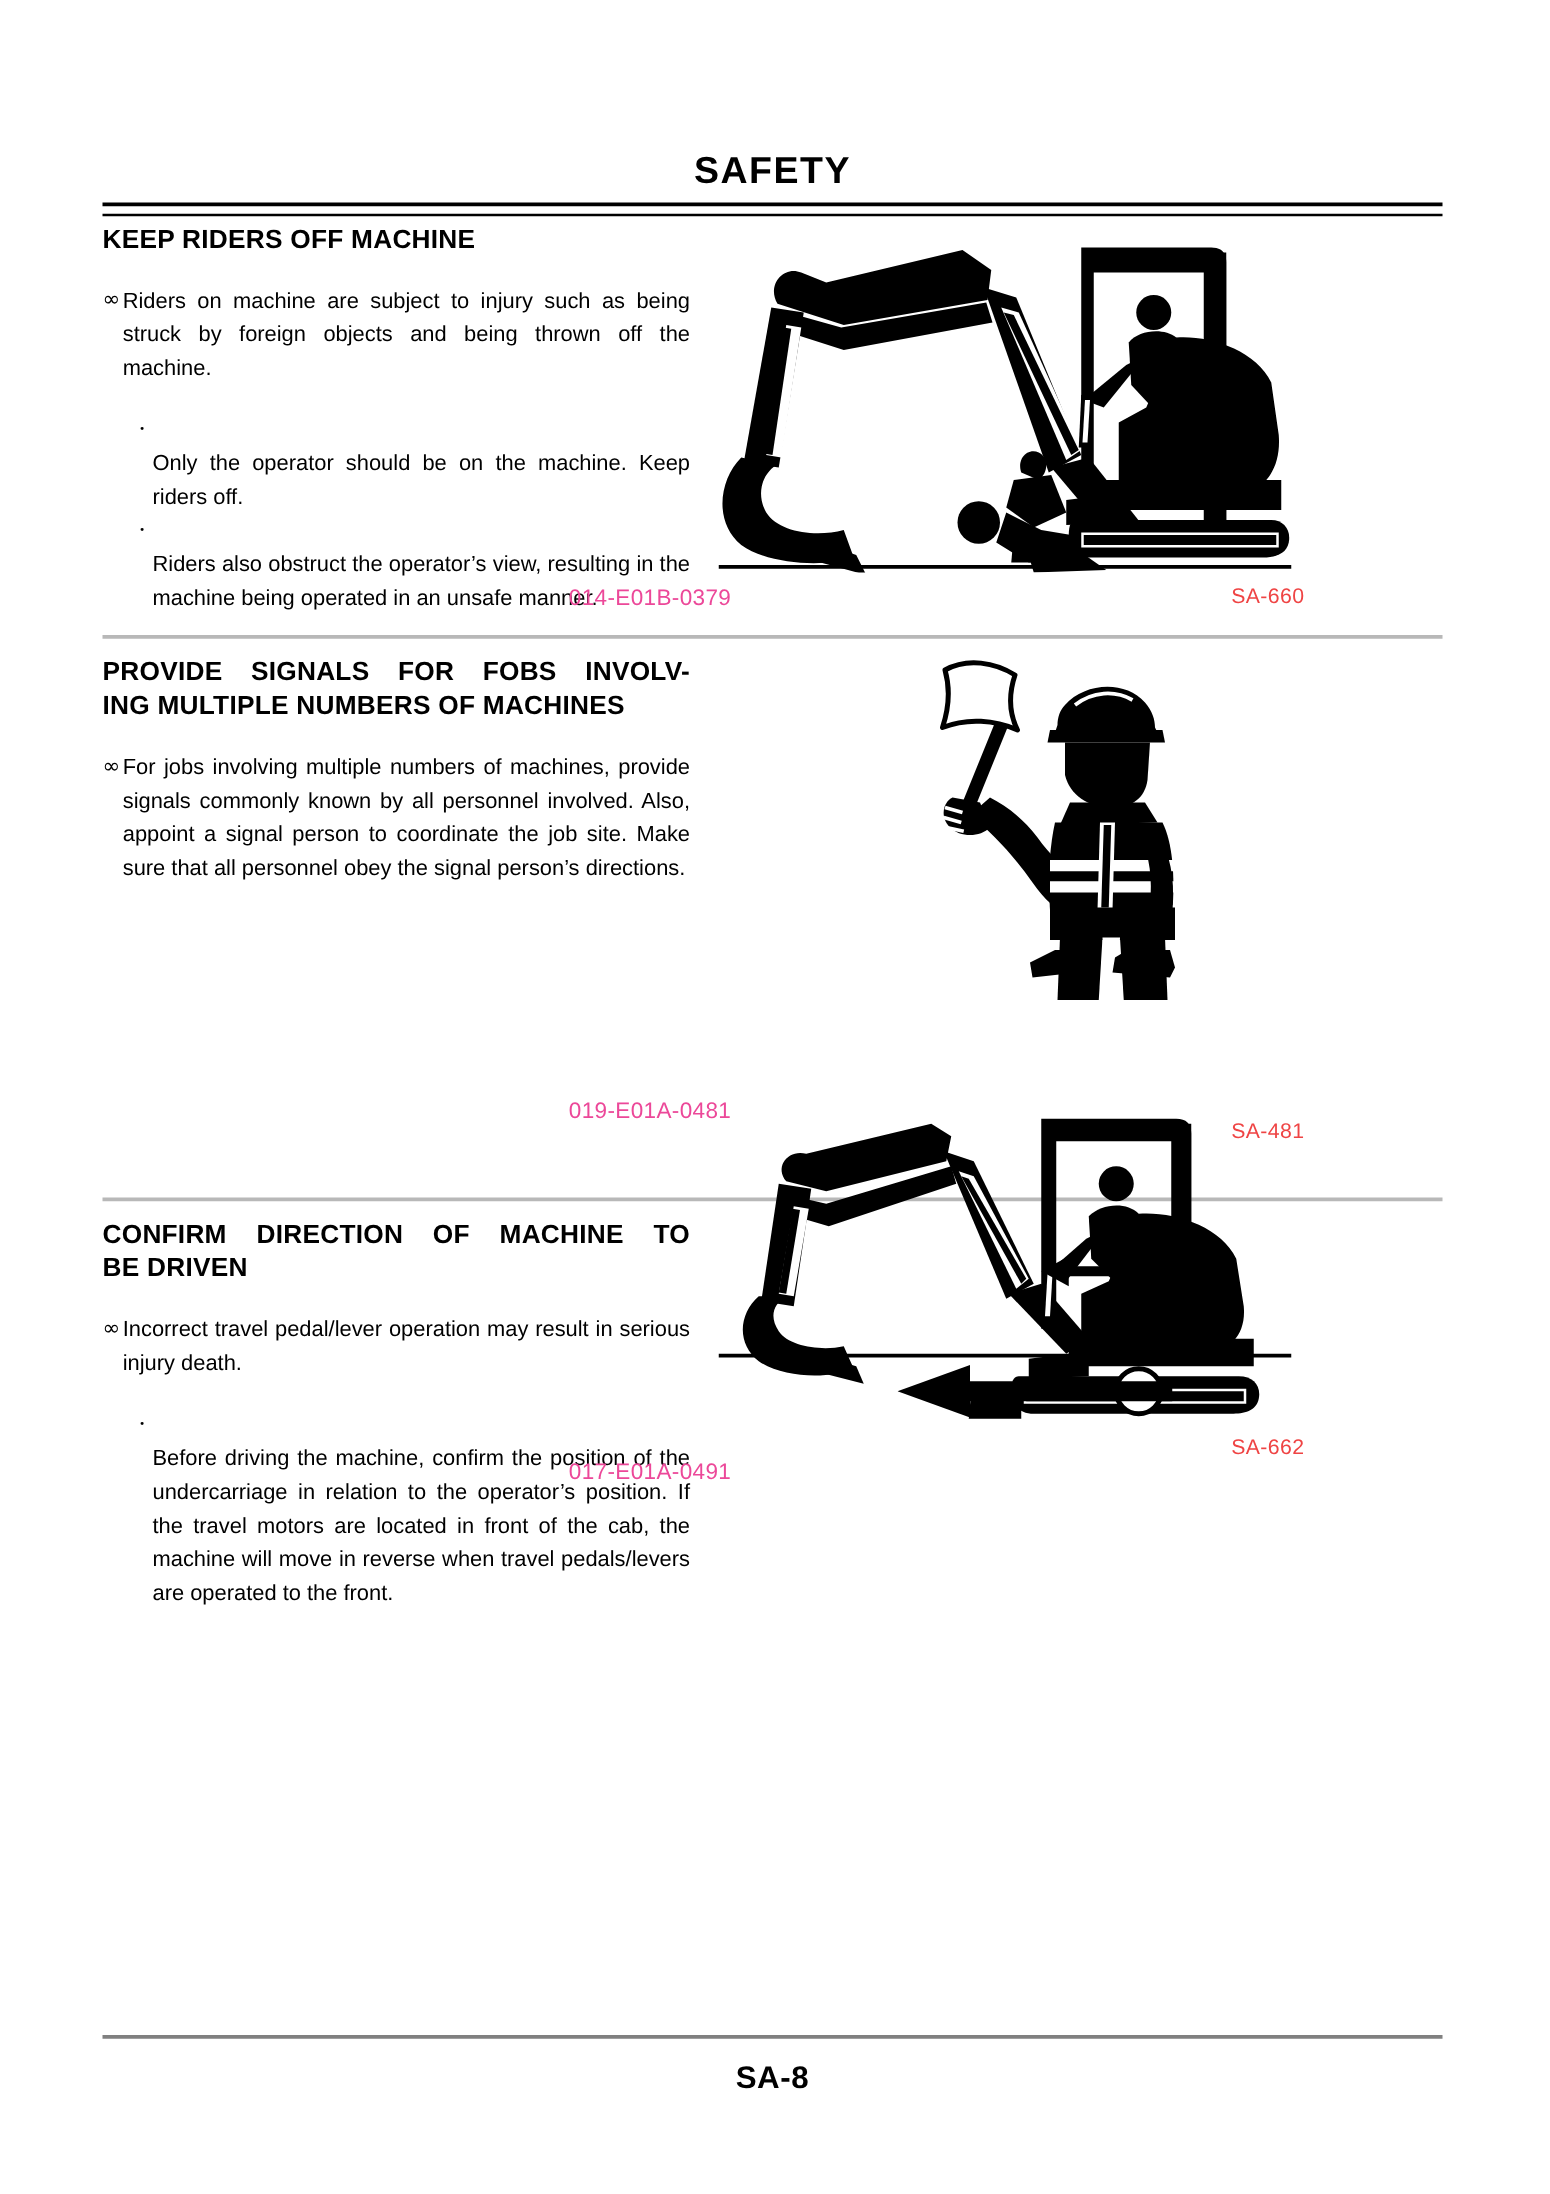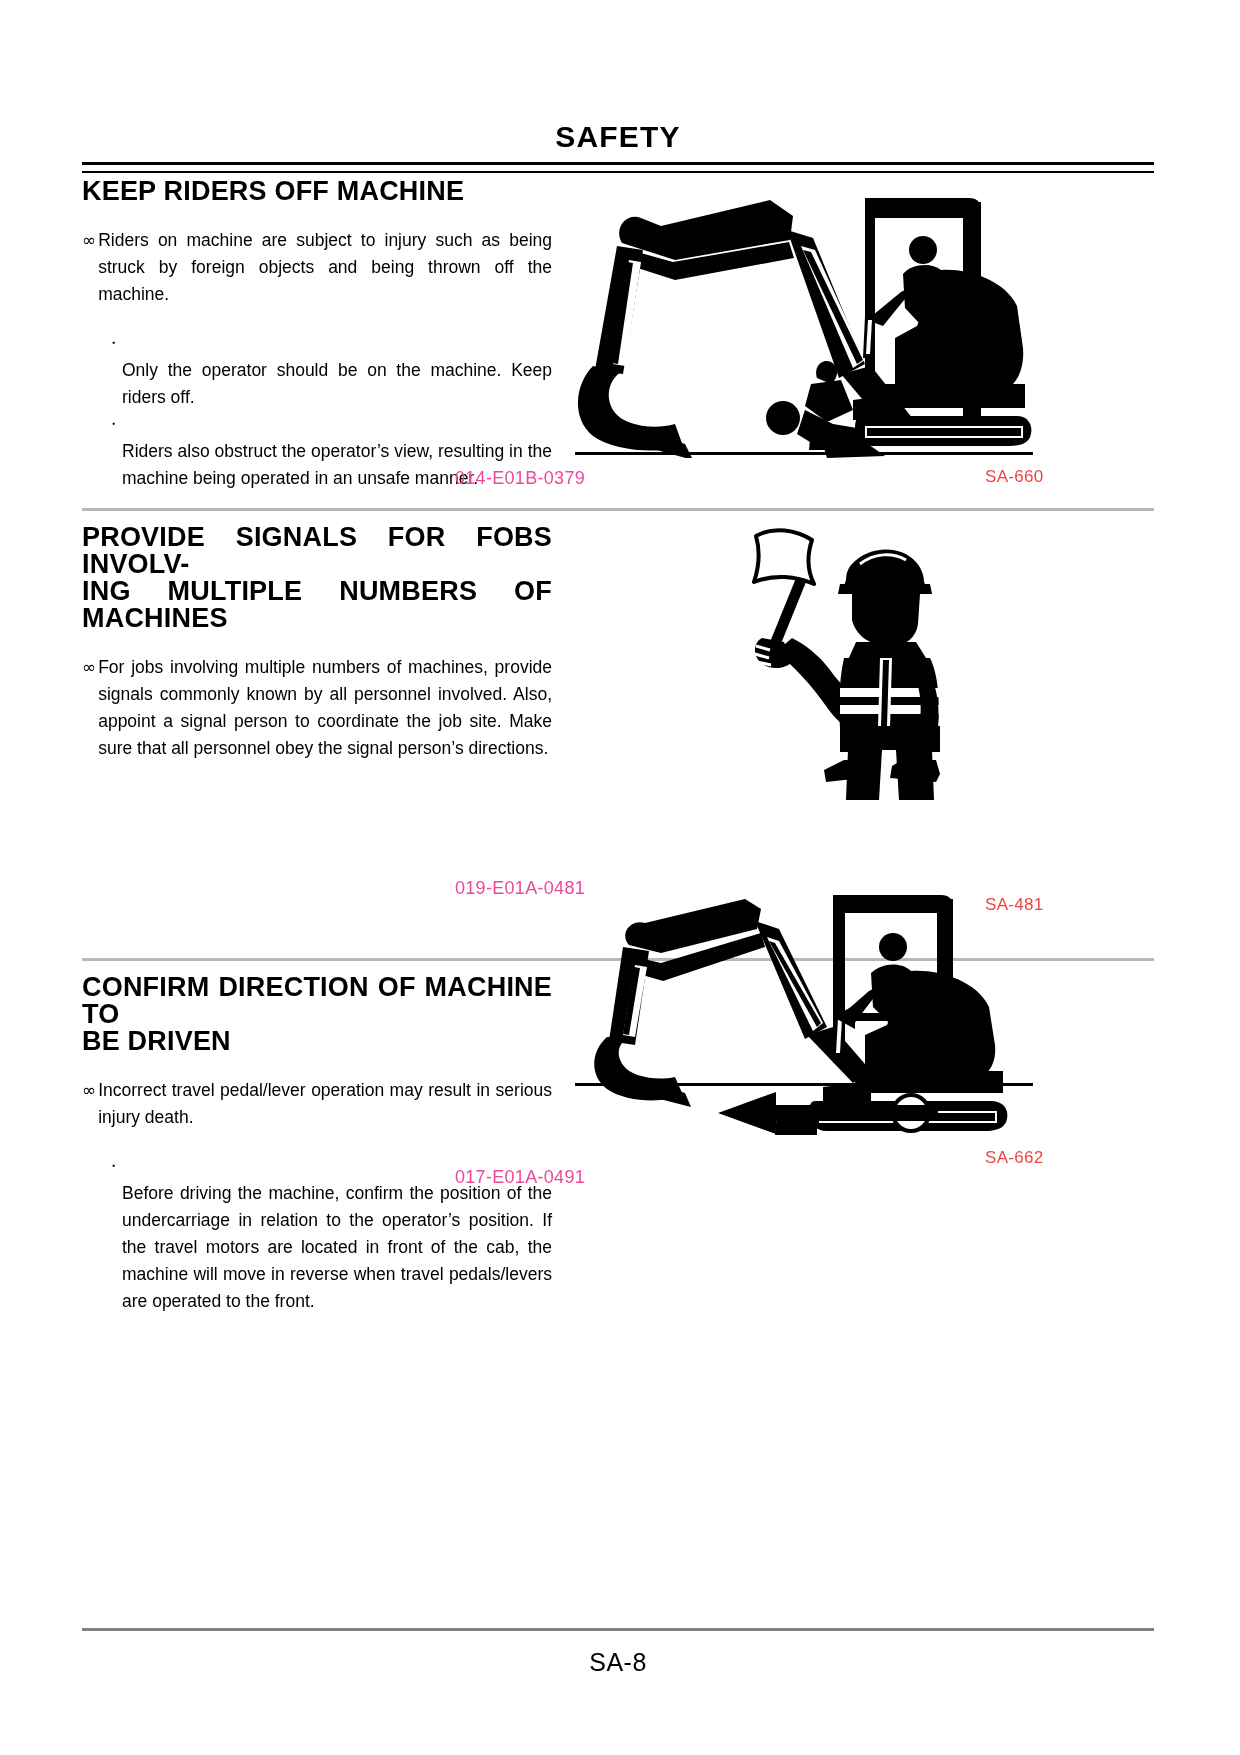--- a/index.html
+++ b/index.html
@@ -57,21 +57,21 @@
   }
   .section-divider {
     position: absolute;
     left: 82px;
     width: 1072px;
     height: 0;
     border-top: 3px solid #b8b8b8;
   }
 
   .sec-heading {
-    font-size: 27px;
+    font-size: 21px;
     font-weight: bold;
     line-height: 27px;
     letter-spacing: 0.2px;
     width: 470px;
     text-align: justify;
     text-align-last: left;
   }
   .sec-heading .jline { display:block; }
   .sec-heading .jstretch {
     display: block;
@@ -161,21 +161,21 @@
     height: 0;
     border-top: 3px solid #808080;
   }
   .footer-page {
     position: absolute;
     left: 82px;
     top: 1648px;
     width: 1072px;
     text-align: center;
     font-size: 25px;
-    font-weight: normal;
+    font-weight: bold;
     letter-spacing: 0.5px;
   }
 </style>
 </head>
 <body>
 
 <div class="page">
 
   <div class="doc-header">
     <div class="doc-header-title">SAFETY</div>

